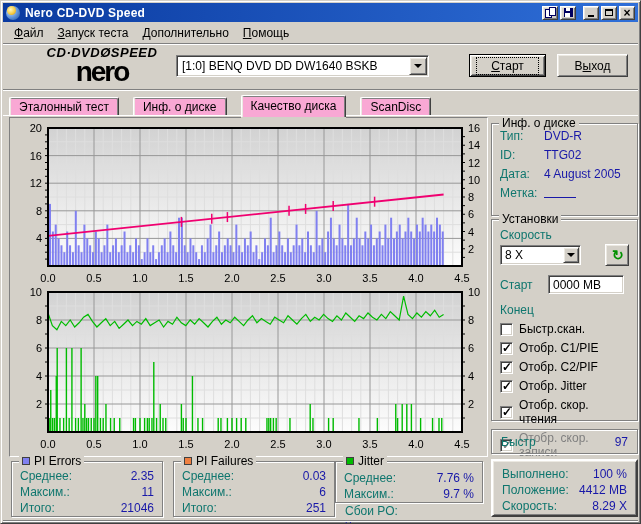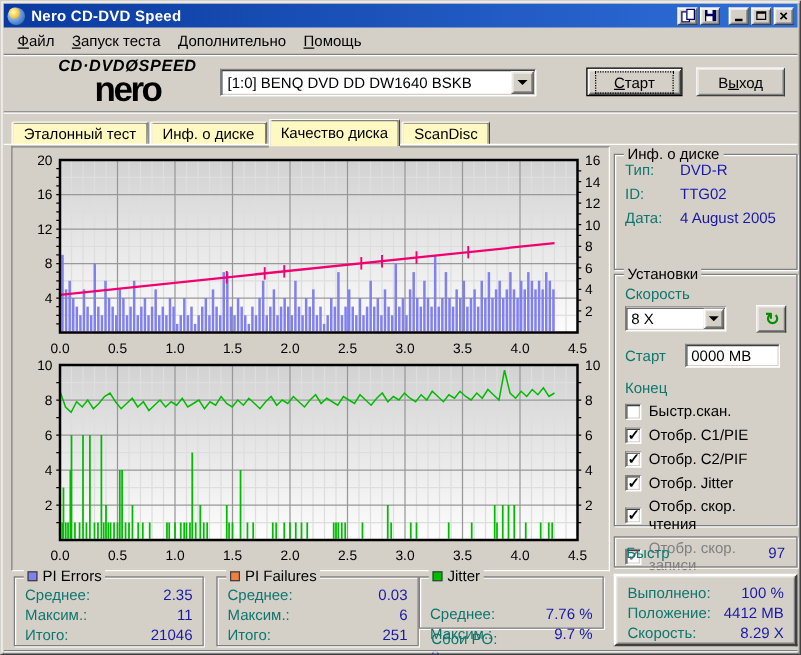--- a/index.html
+++ b/index.html
@@ -50,21 +50,21 @@
   .tri-down{width:0;height:0;border-left:4px solid transparent;border-right:4px solid transparent;border-top:4px solid #000;}
   .push-btn{font-size:12px;color:#000;display:flex;align-items:center;justify-content:center;}
   #start-btn{position:absolute;left:468px;top:53px;width:77px;height:23px;border:1px solid #000;background:#d4d0c8;
     box-shadow:inset 1px 1px 0 #fff,inset -1px -1px 0 #404040,inset 2px 2px 0 #ece9e2,inset -2px -2px 0 #808080;}
   #start-btn .focus-rect{border:1px dotted #000;padding:1px 14px;}
   #exit-btn{position:absolute;left:556px;top:53px;width:71px;height:23px;}
   .key-u{text-decoration:underline;}
 
   
   #tabstrip{position:absolute;left:8px;top:93px;height:21px;display:flex;align-items:flex-end;font-size:12px;}
-  .tab{padding:2px 9px 3px 9px;margin-right:1px;background:#fef9c3;position:relative;top:1px;height:19px;
+  .tab{padding:2px 9px 3px 9px;margin-right:14px;background:#f9a8d4;position:relative;top:1px;height:19px;
     border-top:1px solid #fff;border-left:1px solid #fff;border-right:1px solid #404040;
     box-shadow:inset 1px 0 0 #ece9e2,inset -1px 1px 0 #808080;border-radius:2px 2px 0 0;}
   .tab.active{height:22px;top:2px;z-index:5;padding-top:3px;box-shadow:inset 1px 0 0 #ece9e2,inset -1px 1px 0 #808080, 0 2px 0 #d4d0c8;}
   #page-top{position:absolute;left:2px;top:114px;right:2px;height:1px;background:#fff;}
 
   
   #chart-panel{position:absolute;left:8px;top:116px;width:479px;height:340px;
     border:1px solid;border-color:#808080 #fff #fff #808080;}
   #chart-panel svg{position:absolute;left:0;}
   #chart-top{top:0;}
@@ -101,21 +101,21 @@
     border-top:2px solid #fff;border-left:2px solid #fff;border-right:2px solid #404040;border-bottom:2px solid #404040;
     box-shadow:inset 1px 1px 0 #ece9e2,inset -1px -1px 0 #808080;font-size:12px;padding-top:5px;}
   #progress-panel .row{justify-content:space-between;line-height:16px;padding:0 9px;}
 
   
   .statbox{position:absolute;font-size:12px;}
   .legend-sq{width:8px;height:8px;border:1px solid #404040;display:inline-block;}
   .statbox .row{justify-content:space-between;line-height:16px;}
   #stat-pie{left:10px;top:460px;width:152px;height:56px;padding-top:6px;}
   #stat-pif{left:172px;top:460px;width:162px;height:56px;padding-top:6px;}
-  #stat-jit{left:334px;top:460px;width:148px;height:42px;padding-top:21px;}
+  #stat-jit{left:334px;top:460px;width:148px;height:42px;padding-top:8px;}
   #po-row{position:absolute;left:338px;top:503px;width:143px;display:flex;justify-content:space-between;font-size:12px;padding:0 6px;flex-direction:column;}
   #bottom-groove{position:absolute;left:2px;top:519px;right:2px;}
 </style>
 </head>
 <body>
 
 <div id="window">
 
   <div id="titlebar">
     <span class="app-icon"></span>
@@ -624,20 +624,25 @@
         <span class="val">DVD-R</span>
       </div>
     <div class="row">
         <span class="lbl">ID:</span>
         <span class="val">TTG02</span>
       </div>
     <div class="row">
         <span class="lbl">Дата:</span>
         <span class="val">4 August 2005</span>
       </div>
+    <div class="row">
+        <span class="lbl">Метка:</span>
+        <span class="val"></span>
+        <span class="metka-line"></span>
+      </div>
   </div>
 
   <div id="settings" class="groupbox etched">
     <span class="gb-title">Установки</span>
     <div id="speed-label" class="lbl">Скорость</div>
     <div id="speed-row">
       <div id="speed-combo" class="sunken">
         <span class="combo-text">8 X</span>
         <span class="combo-btn bevel-up">
             <span class="tri-down"></span>

